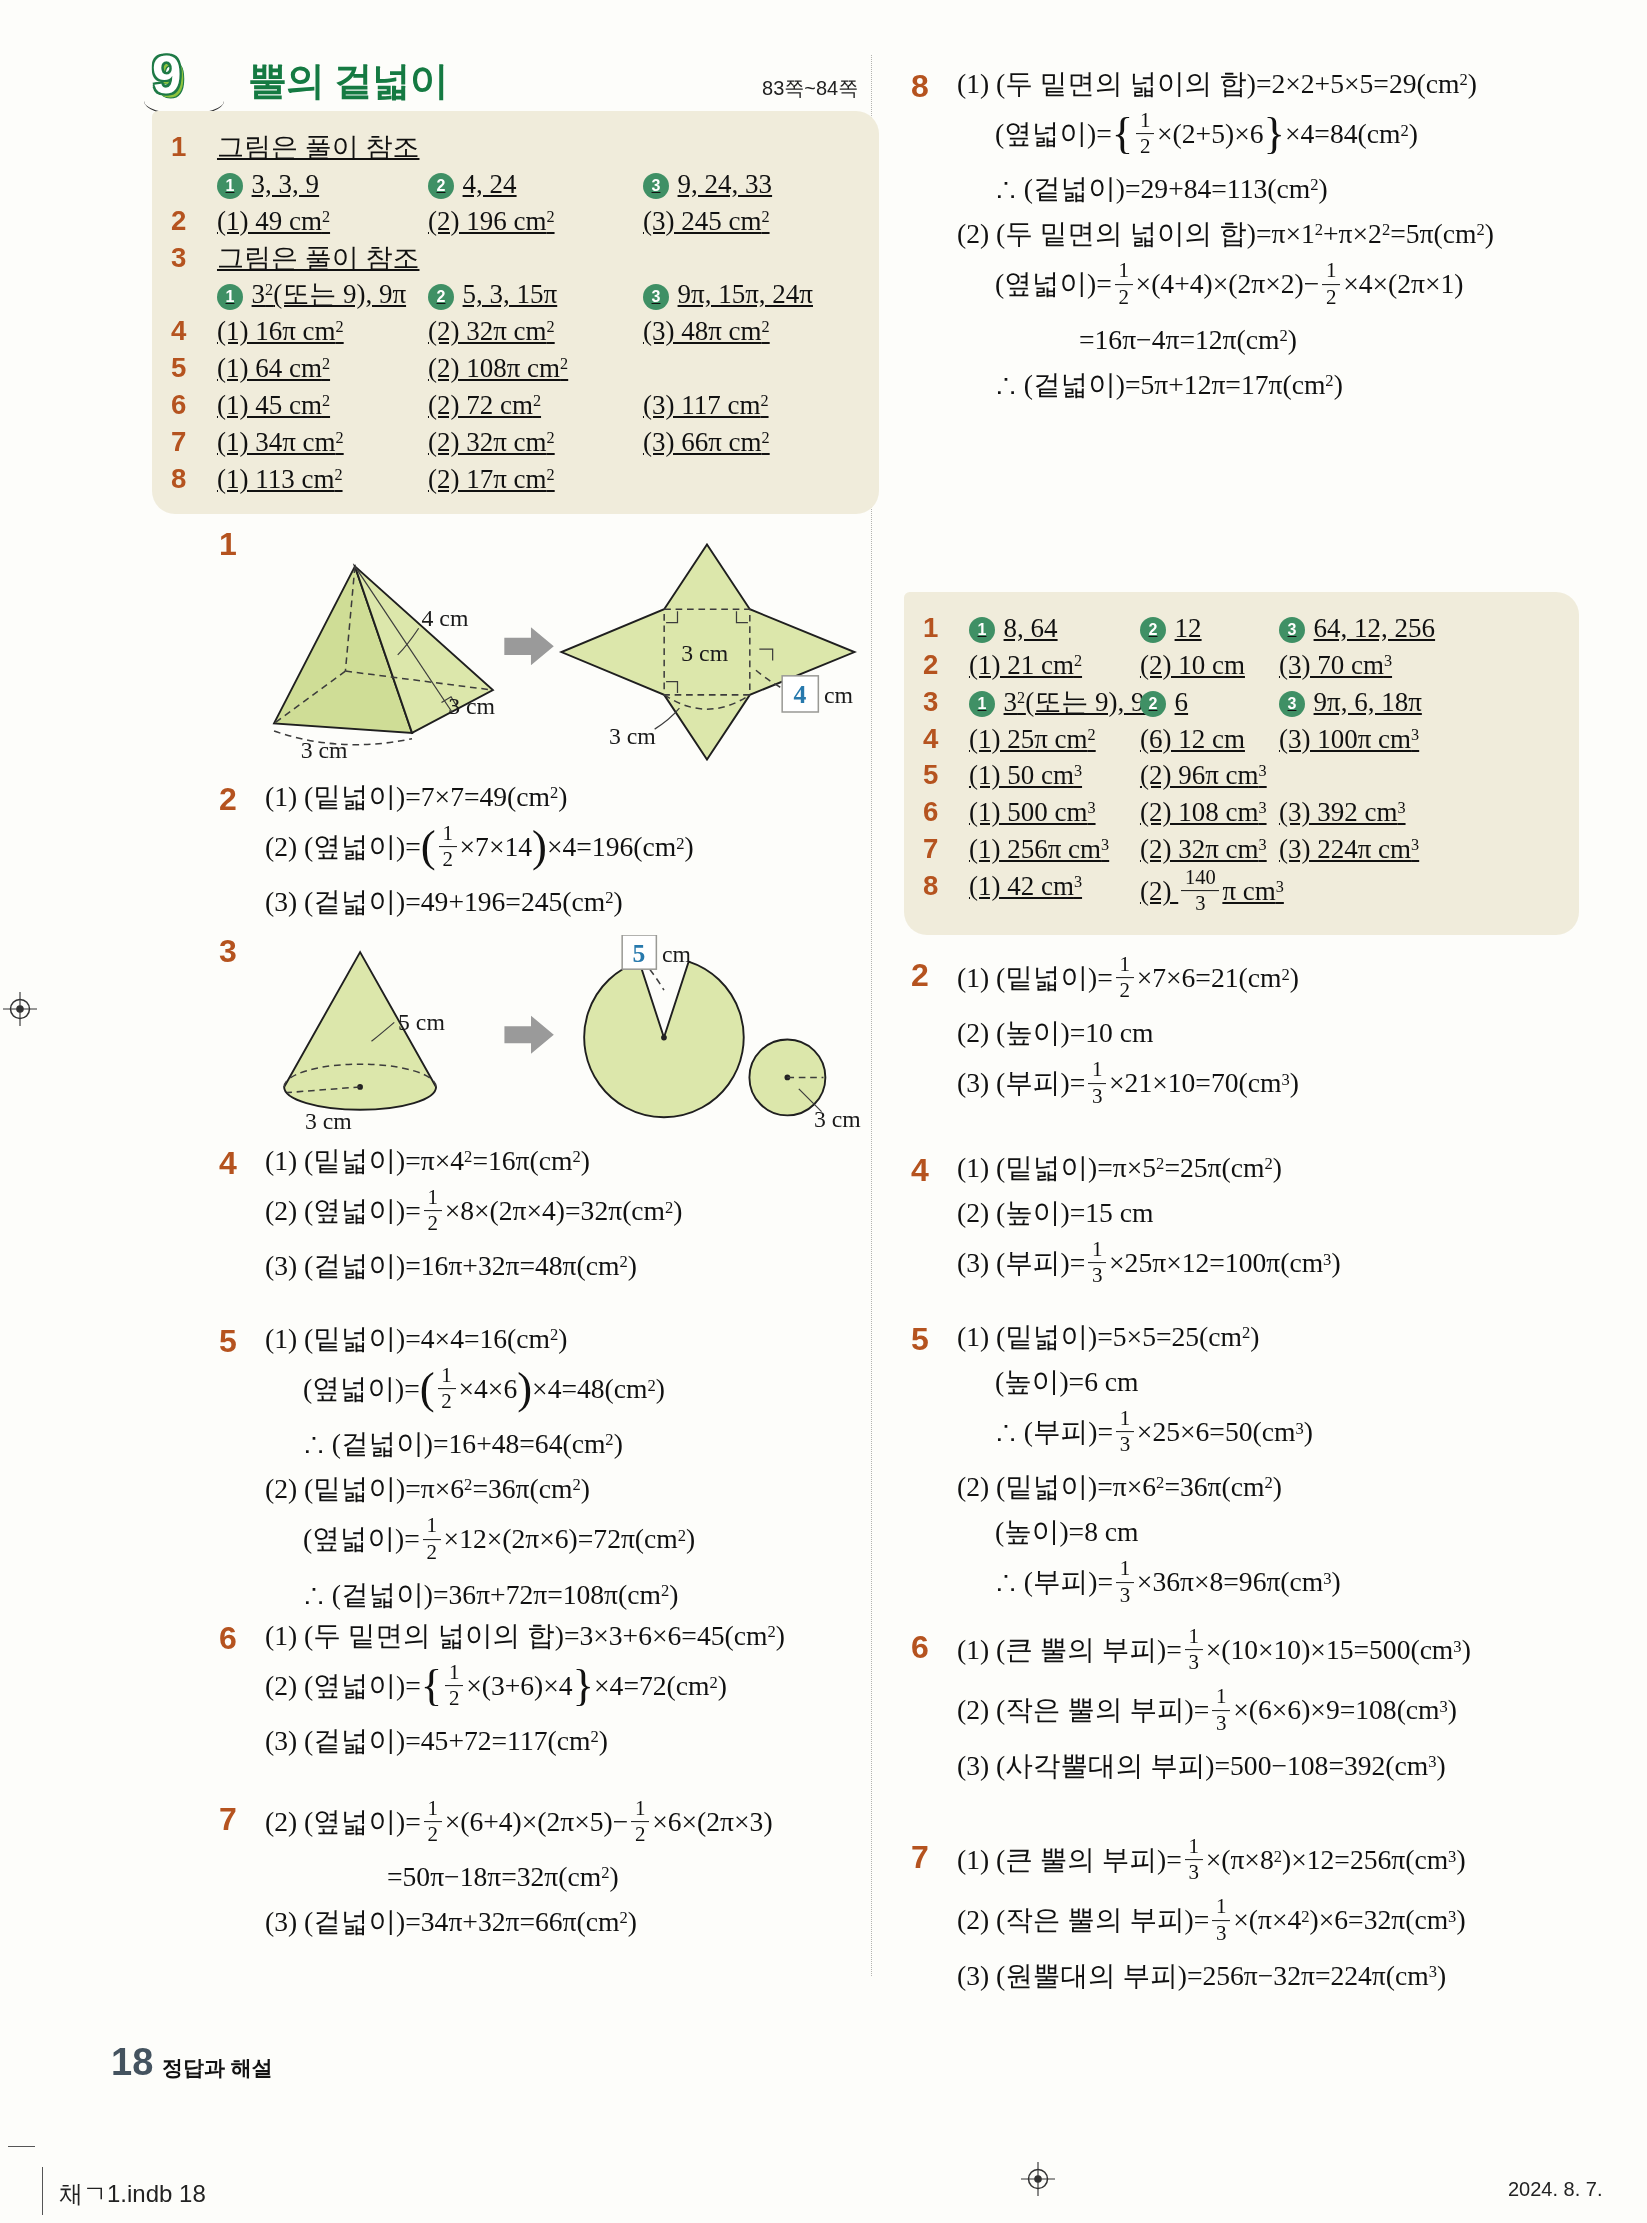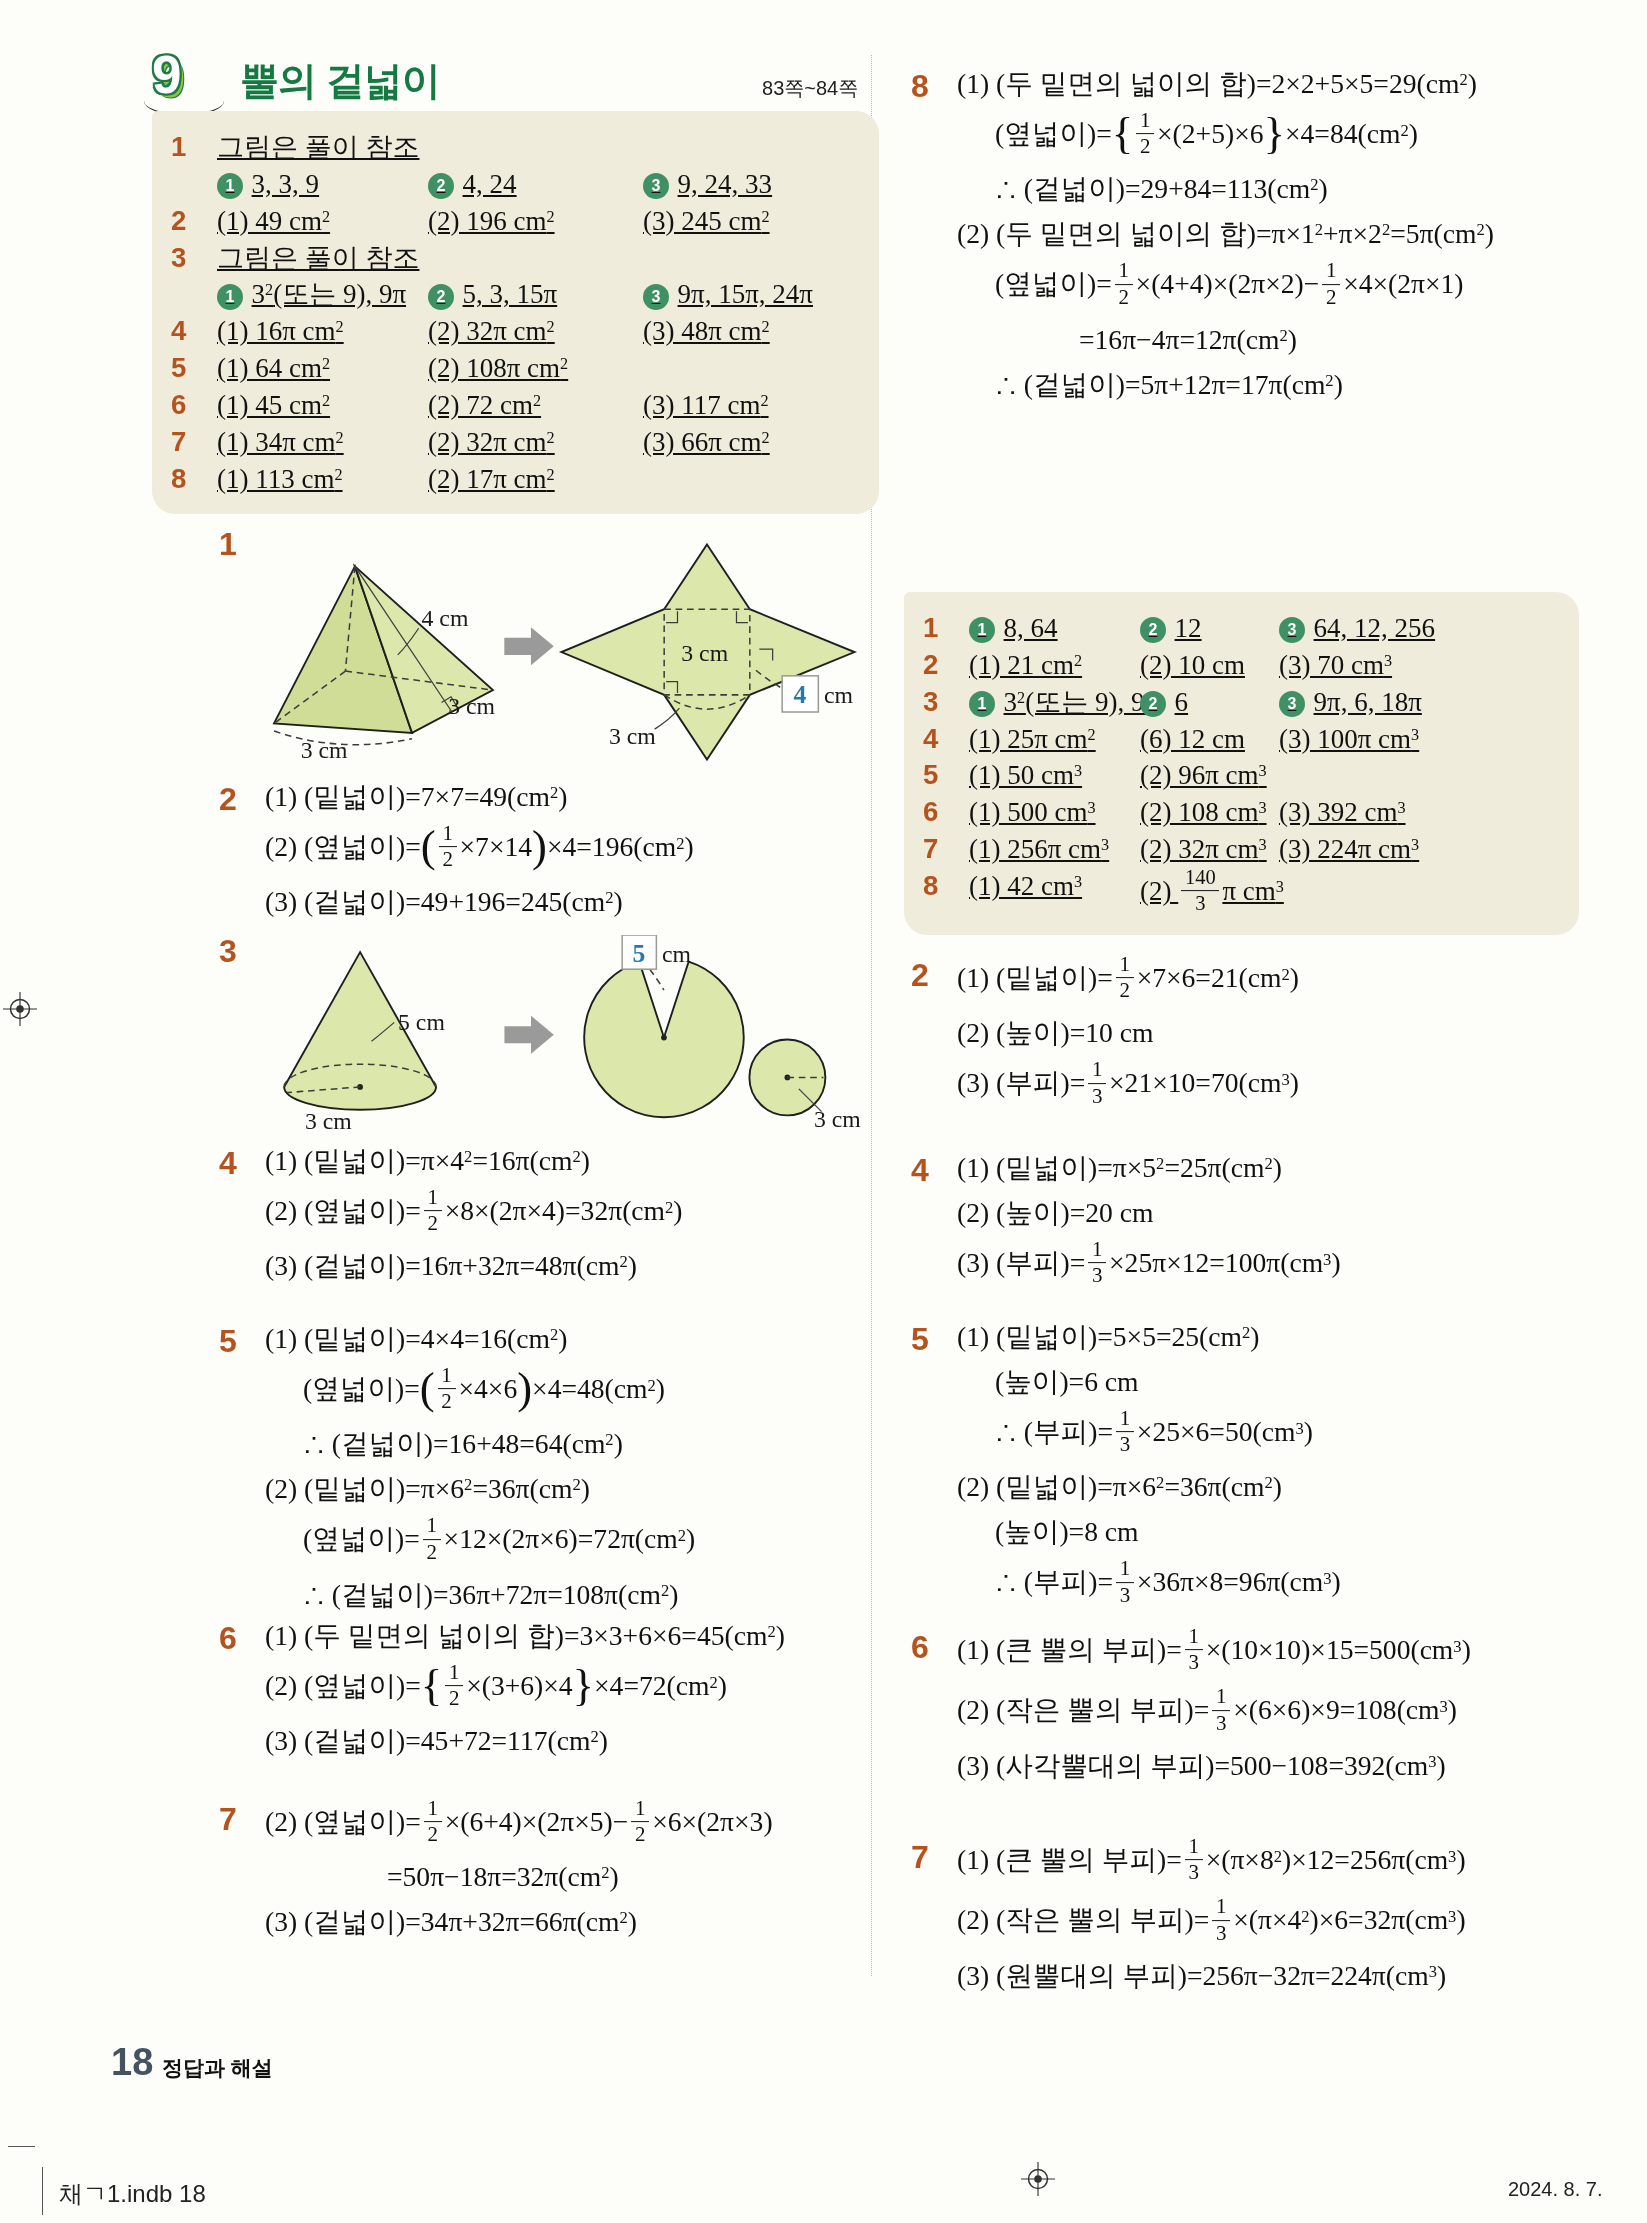--- a/index.html
+++ b/index.html
@@ -10,21 +10,21 @@
   
   .sec-header{position:absolute;height:70px;}
   .badge-wrap{position:absolute;left:0;top:-3.8px;width:74px;}
   .badge-num{font-family:"Liberation Sans","DejaVu Sans",sans-serif;font-weight:900;font-size:53px;
     color:#fff;letter-spacing:-1.9px;
     text-shadow:-1.9px -1.9px 0 #1e7a46,1.9px -1.9px 0 #1e7a46,-1.9px 1.9px 0 #1e7a46,1.9px 1.9px 0 #1e7a46,
       0 -1.9px 0 #1e7a46,0 1.9px 0 #1e7a46,-1.9px 0 0 #1e7a46,1.9px 0 0 #1e7a46,
       3.8px 3.8px 0 #8fc43e,4.8px 4.8px 0 #1e7a46;}
   .badge-arc{position:absolute;left:-7.6px;top:55px;width:80px;height:15px;
     border-bottom:2.9px solid #2b2b2b;border-radius:0 0 40px 40px / 0 0 15px 15px;}
-  .sec-title{position:absolute;left:88px;top:5.7px;font-family:"Liberation Sans","DejaVu Sans",sans-serif;
+  .sec-title{position:absolute;left:96px;top:5.7px;font-family:"Liberation Sans","DejaVu Sans",sans-serif;
     font-weight:900;font-size:39px;color:#157a42;letter-spacing:-1px;}
   .sec-pages{position:absolute;right:3.8px;top:27px;font-size:20px;color:#222;
     font-family:"Liberation Sans","DejaVu Sans",sans-serif;}
   
   .abox{position:absolute;background:#f0ecdb;border-radius:5.7px 23px 23px 23px;padding:17px 5.7px 15px 11.4px;}
   .arow{display:flex;align-items:flex-start;margin:1.9px 0;min-height:35px;}
   .ano{flex:none;width:46px;padding-left:7.6px;font-family:"Liberation Sans","DejaVu Sans",sans-serif;
     font-weight:700;font-size:27.6px;color:#b5531f;line-height:34px;}
   .acell{display:flex;align-items:center;font-size:27px;line-height:34px;white-space:nowrap;text-decoration:underline;}
   .acell.wide{flex:1;}
@@ -466,21 +466,21 @@
         <div class="mline">(3) (부피)=<span class="frac">
             <span class="fn">1</span>
             <span class="fd">3</span>
           </span>×21×10=70(cm<sup>3</sup>)</div>
       </div>
   </div>
   <div class="sol r" style="top:1151px;">
     <span class="solno">4</span>
     <div class="sol-lines">
         <div class="mline">(1) (밑넓이)=π×5<sup>2</sup>=25π(cm<sup>2</sup>)</div>
-        <div class="mline">(2) (높이)=20 cm</div>
+        <div class="mline">(2) (높이)=15 cm</div>
         <div class="mline">(3) (부피)=<span class="frac">
             <span class="fn">1</span>
             <span class="fd">3</span>
           </span>×25π×12=100π(cm<sup>3</sup>)</div>
       </div>
   </div>
   <div class="sol r" style="top:1320px;">
     <span class="solno">5</span>
     <div class="sol-lines">
         <div class="mline">(1) (밑넓이)=5×5=25(cm<sup>2</sup>)</div>

